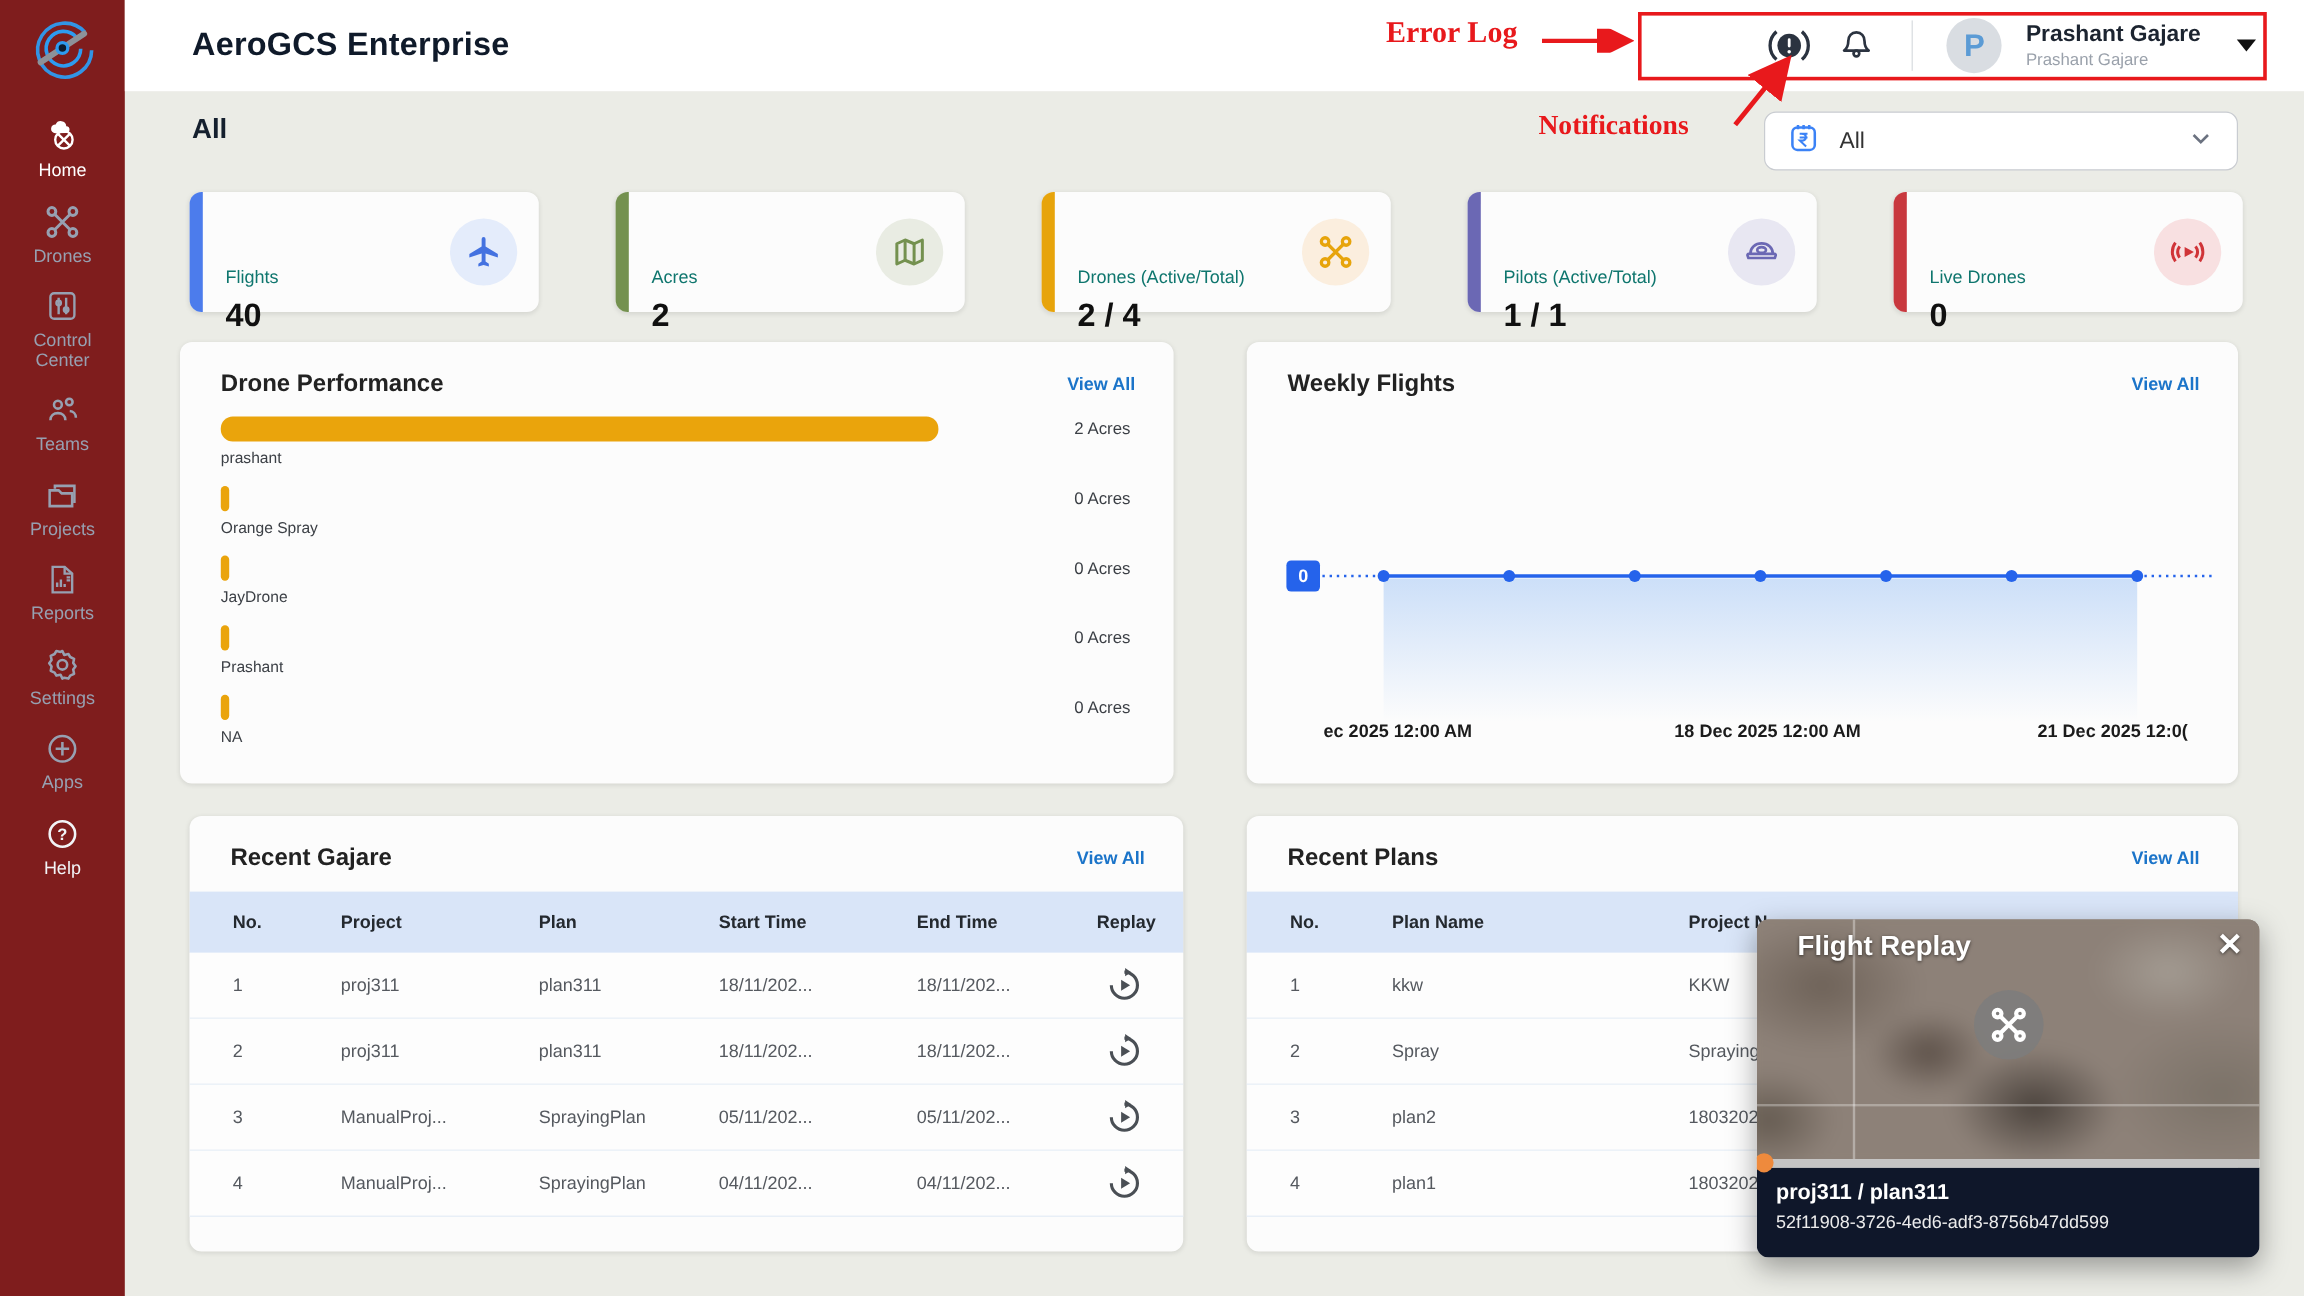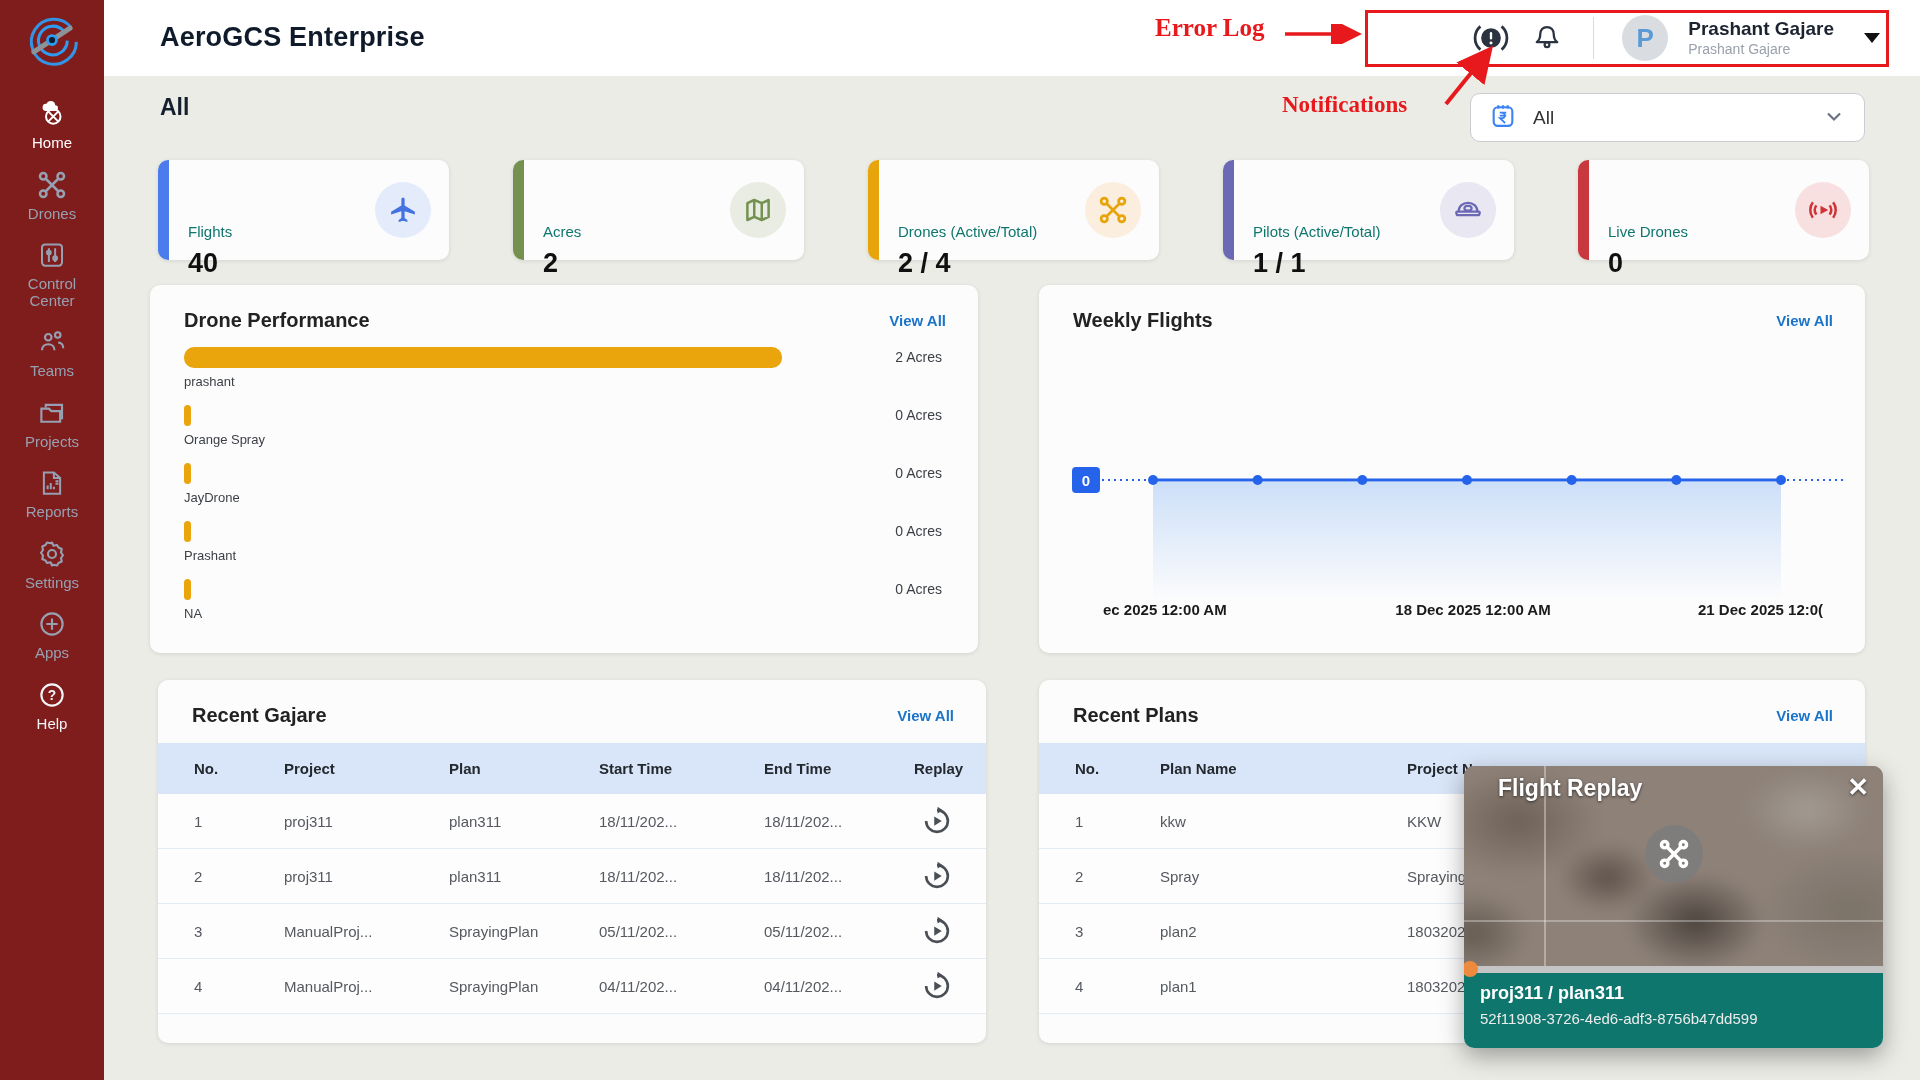--- a/index.html
+++ b/index.html
@@ -97,21 +97,21 @@
       radial-gradient(130px 90px at 90% 70%, #7b7268 0%, transparent 70%),
       radial-gradient(80px 60px at 5% 80%, #645a50 0%, transparent 70%),
       #8d8178; }
   .map-line-v { position:absolute; left:19%; top:0; width:2px; height:100%; background:rgba(255,255,255,.35); }
   .map-line-h { position:absolute; left:0; top:77%; width:100%; height:2px; background:rgba(255,255,255,.3); }
   .popup-title { position:absolute; left:14px; top:9px; font-size:23px; font-weight:700; color:#fff; text-shadow:0 1px 3px rgba(0,0,0,.6);margin-left:20px; }
   .popup-close { position:absolute; right:14px; top:6px; font-size:26px; font-weight:700; color:#fff; cursor:pointer; text-shadow:0 1px 3px rgba(0,0,0,.6); }
   .popup-drone { position:absolute; left:50%; top:44%; transform:translate(-50%,-50%); width:58px; height:58px; border-radius:50%; background:rgba(125,125,125,.85); display:flex; align-items:center; justify-content:center; }
   .popup-progress { position:relative; width:100%; height:7px; background:#c4c4c4; cursor:pointer; }
   .progress-knob { position:absolute; left:-2px; top:-5px; width:16px; height:16px; border-radius:50%; background:#ee8a3d; }
-  .popup-panel { width:100%; height:75px; background:#0f766e; padding:10px 16px; }
+  .popup-panel { width:100%; height:75px; background:#0f172a; padding:10px 16px; }
   .pp-line1 { font-size:18px; font-weight:700; color:#fff; }
   .pp-line2 { font-size:15px; color:#ececec; margin-top:6px; }
 </style>
 </head>
 <body>
 
 <aside class="sidebar">
   <div class="logo">
     <svg viewBox="0 0 48 48">
         <g fill="none" stroke="#2e9bf0" stroke-width="2.4">

